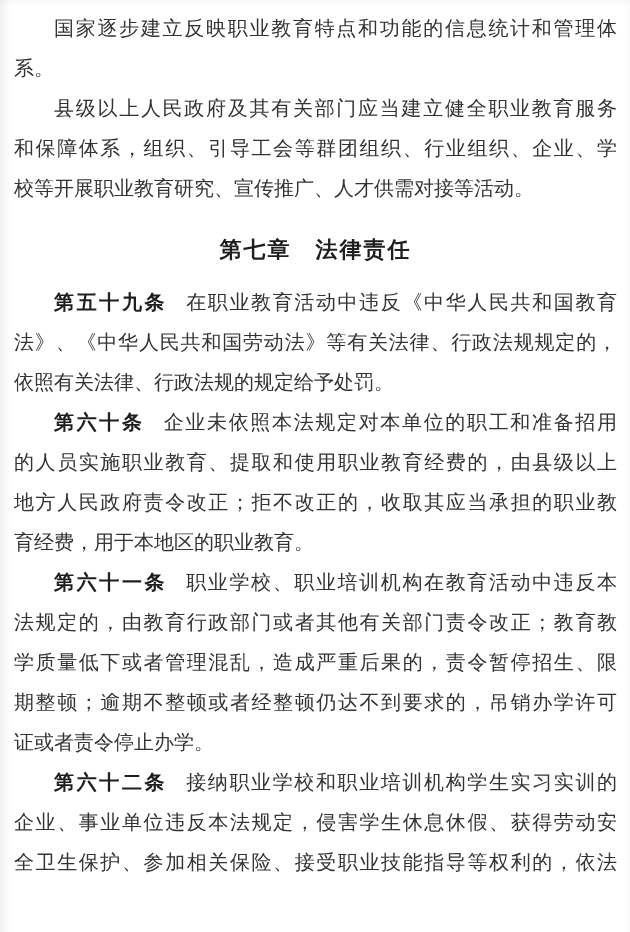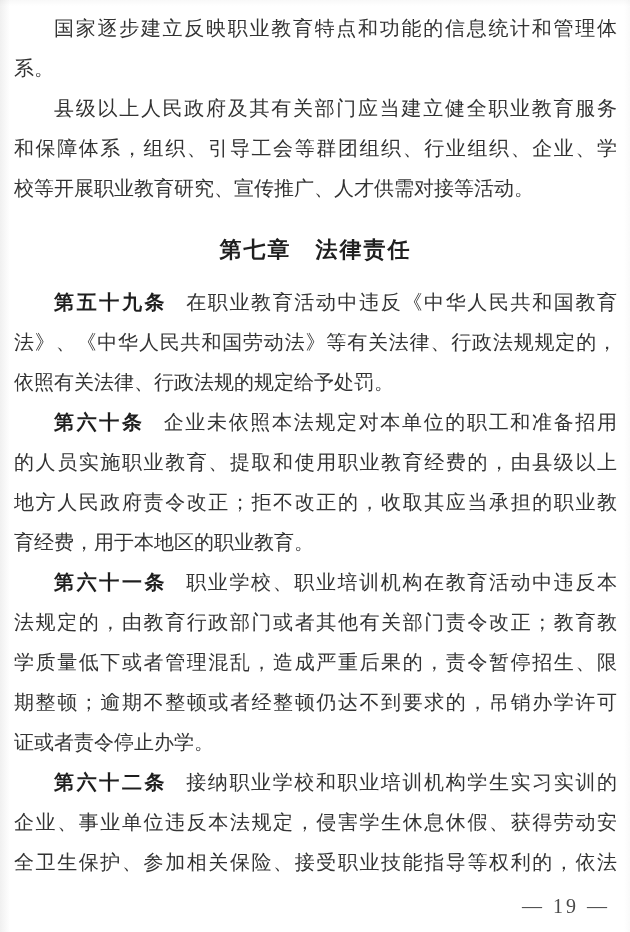--- a/index.html
+++ b/index.html
@@ -105,16 +105,13 @@
         <div class="line">学质量低下或者管理混乱，造成严重后果的，责令暂停招生、限</div>
         <div class="line">期整顿；逾期不整顿或者经整顿仍达不到要求的，吊销办学许可</div>
         <div class="line lastline">证或者责令停止办学。</div>
       </div>
       <div class="para">
         <div class="line first"><span class="art-label">第六十二条</span>接纳职业学校和职业培训机构学生实习实训的</div>
         <div class="line">企业、事业单位违反本法规定，侵害学生休息休假、获得劳动安</div>
         <div class="line">全卫生保护、参加相关保险、接受职业技能指导等权利的，依法</div>
       </div>
     </div>
-  <div class="footer">
-    <span>— 19 —</span>
-  </div>
 </div>
 
 </body></html>

